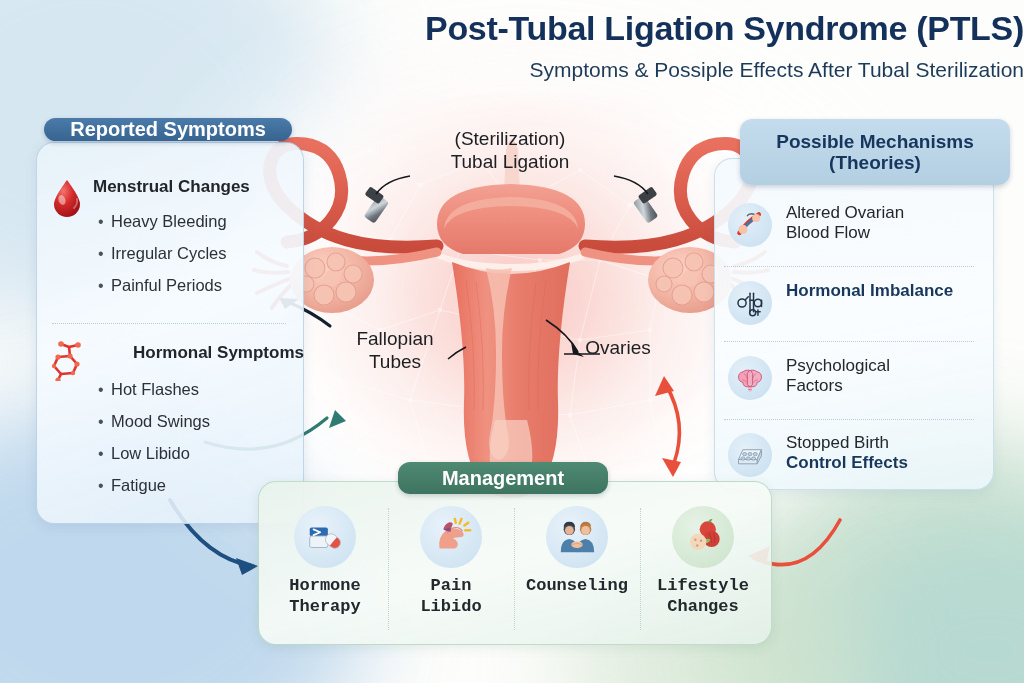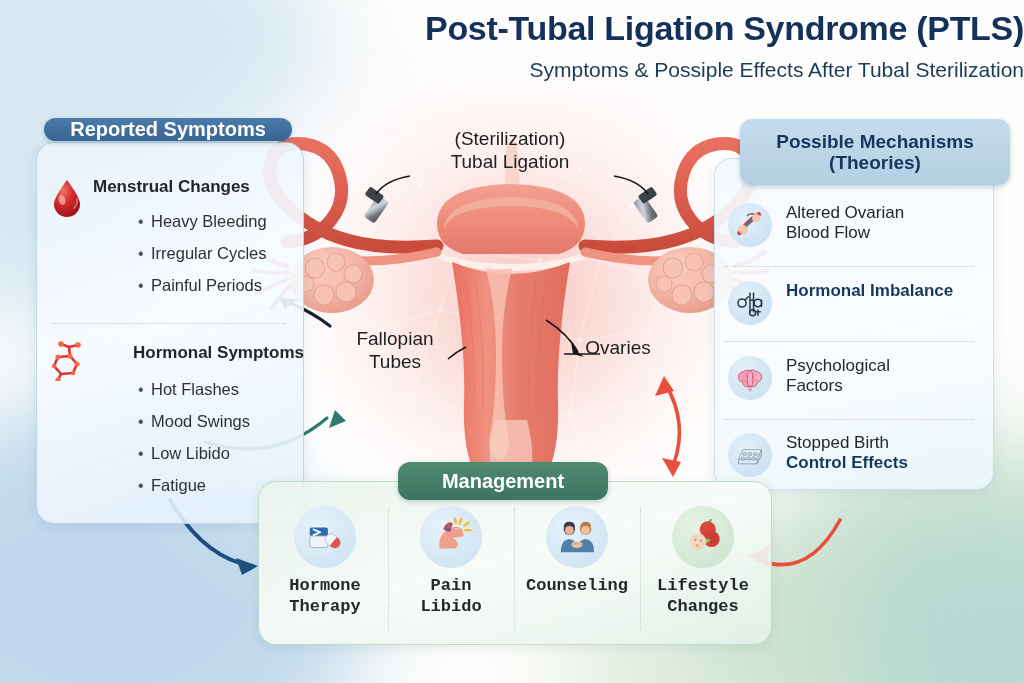--- a/index.html
+++ b/index.html
@@ -65,21 +65,20 @@
     background:linear-gradient(180deg,#4b7ba9 0%,#376491 100%);
   }
   .sym-head{
     position:absolute;font-size:17px;font-weight:bold;color:#22262b;
   }
   .sym-icon{position:absolute;width:34px;height:40px;}
   .bullets{position:absolute;}
   .bullet{
     font-size:16.5px;color:#2c3137;line-height:1;margin-bottom:15px;
     white-space:nowrap;
-    margin-left:40px;
   }
   .bullet .dot{display:inline-block;width:13px;color:#4a5158;font-size:16px;}
   .divider-dot{
     position:absolute;height:0;border-top:1.6px dotted #b9cddd;
   }
 
   
   #right-panel{
     left:714px;top:158px;width:278px;height:330px;
     background:linear-gradient(170deg,rgba(243,249,253,.93) 0%,rgba(250,253,255,.93) 50%,rgba(235,246,250,.9) 100%);
@@ -103,21 +102,21 @@
   .mech-txt b{color:#18375c;}
 
   
   #mgmt-panel{
     left:258px;top:481px;width:512px;height:162px;
     background:linear-gradient(165deg,rgba(233,243,236,.92) 0%,rgba(246,251,247,.92) 48%,rgba(228,241,234,.88) 100%);
     border:1px solid rgba(155,195,170,.55);
     box-shadow:0 3px 12px rgba(70,120,95,.12);
   }
   #mgmt-badge{
-    left:398px;top:462px;width:210px;height:38px;font-size:20px;
+    left:398px;top:462px;width:210px;height:32px;font-size:20px;
     background:linear-gradient(180deg,#4f8a73 0%,#3e7460 100%);
   }
   .mgmt-items{position:absolute;left:262px;top:500px;width:504px;height:140px;display:flex;}
   .mgmt-item{
     flex:1;display:flex;flex-direction:column;align-items:center;justify-content:flex-start;
     padding-top:6px;position:relative;
   }
   .mgmt-item + .mgmt-item:before{
     content:"";position:absolute;left:0;top:8px;bottom:10px;
     border-left:1.4px dotted #bfd6c6;

